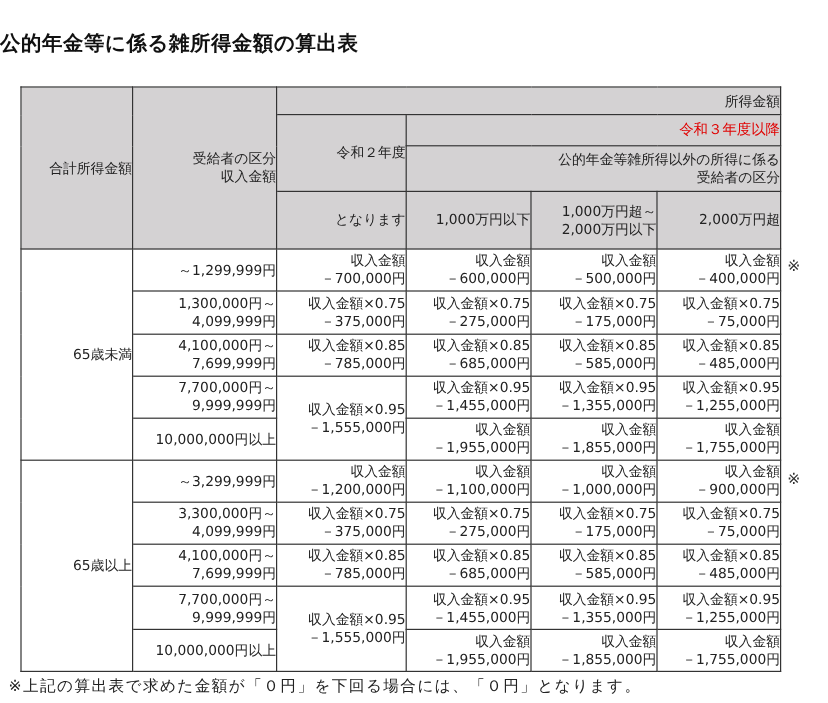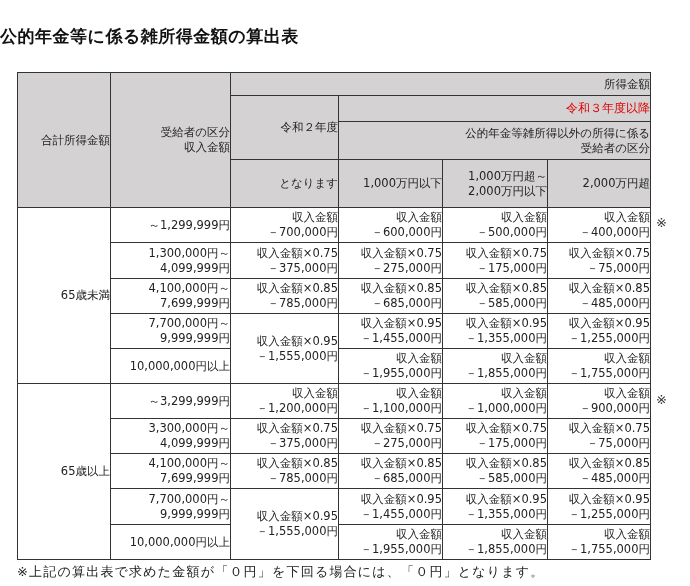--- a/index.html
+++ b/index.html
@@ -8,21 +8,21 @@
   .title { position:absolute; left:0; top:25px; width:690px; text-align:left;
            font-size:17px; font-weight:bold; color:#111; letter-spacing:0.5px; }
   table.calc { position:absolute; left:17px; top:72px; border-collapse:collapse;
                table-layout:fixed; }
   table.calc td { border:1px solid #333; text-align:right; vertical-align:middle;
                   font-size:11.5px; line-height:15px; padding:0; color:#222;margin-left:12px; }
   table.calc td.hd { background:#d4d2d3; }
   table.calc td.red { color:#e00000; font-weight:normal; font-size:12px; }
   table.calc td.body { background:#ffffff; }
   .note { position:absolute; left:656px; font-size:13px; color:#333; }
-  .footnote { position:absolute; left:17px; top:563px; font-size:13px; color:#222;
+  .footnote { position:absolute; left:7px; top:563px; font-size:13px; color:#222;
               letter-spacing:1.2px; white-space:nowrap; }
   .l { display:block; }
 </style>
 </head>
 <body>
 
 <div class="title">公的年金等に係る雑所得金額の算出表</div>
 
 <table class="calc">
   <colgroup>

